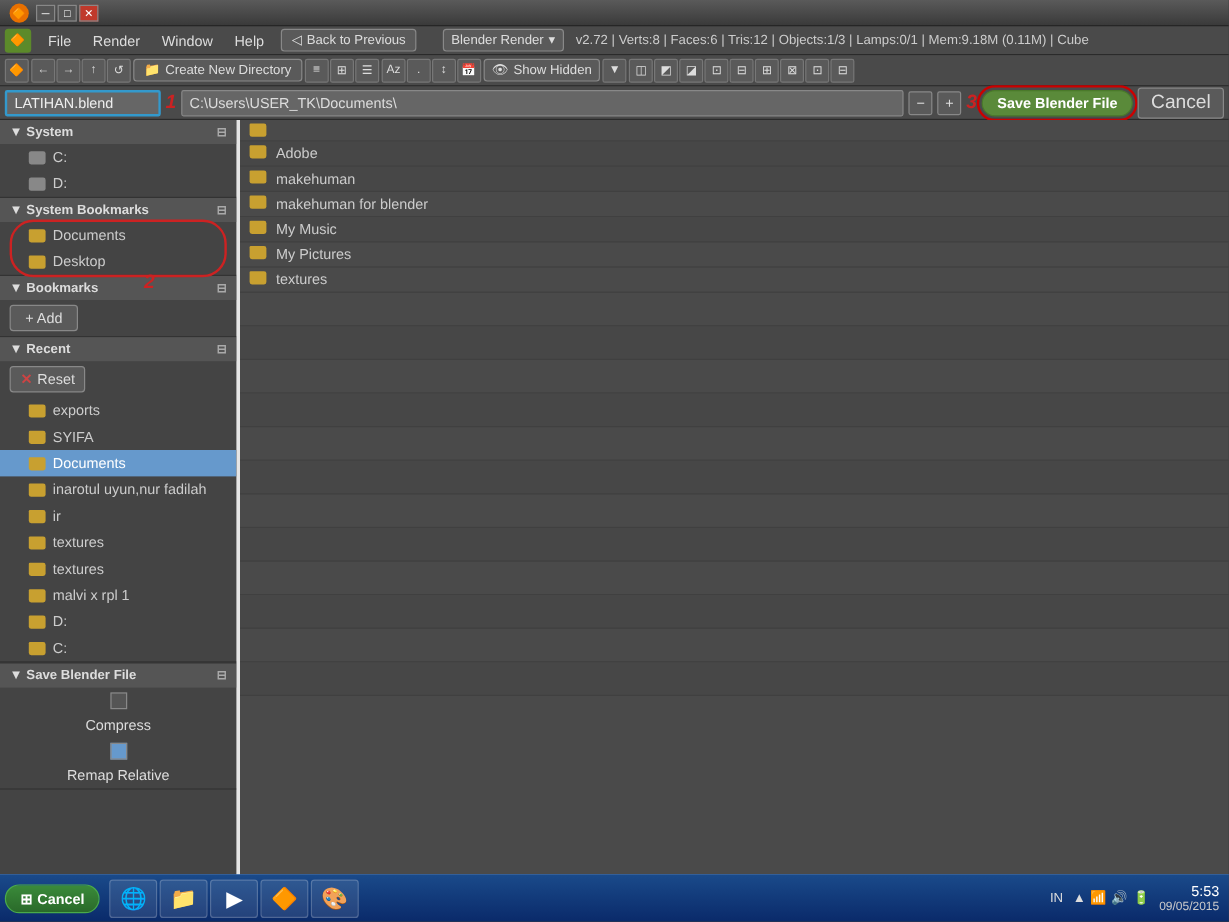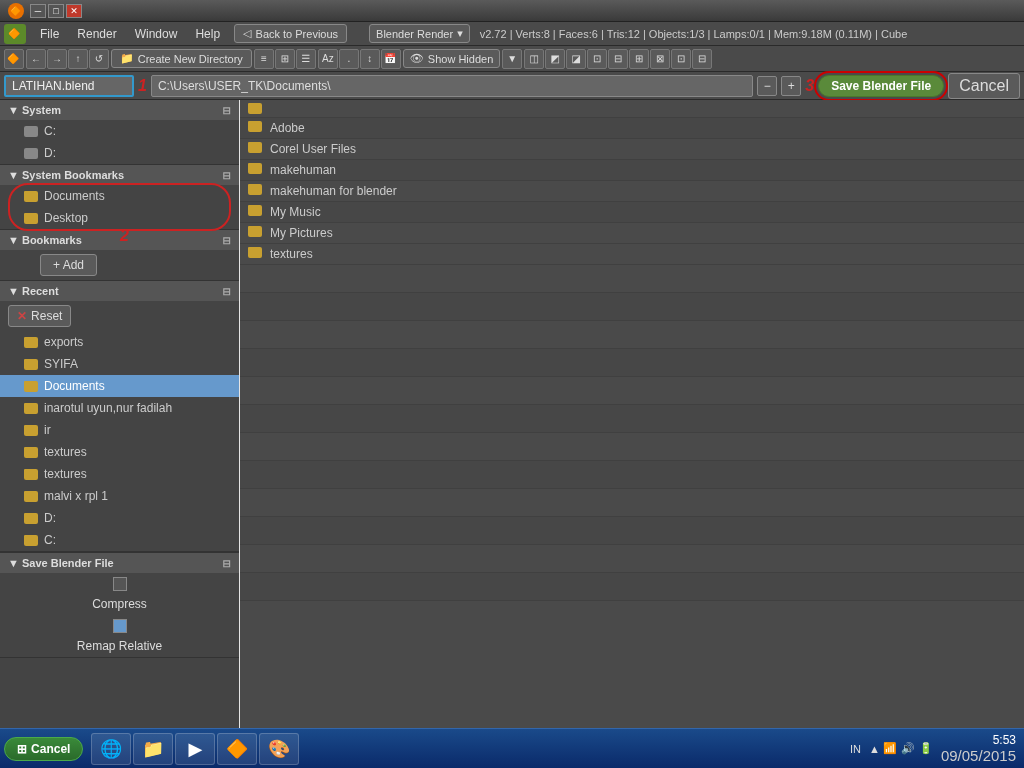--- a/index.html
+++ b/index.html
@@ -225,23 +225,23 @@
     }
 
     
     .main-content {
       display: flex;
       height: calc(768px - 22px - 24px - 26px - 28px - 30px);
     }
 
     
     .sidebar {
-      width: 240px;
+      width: 200px;
       background: #444;
-      border-right: 1px solid #e5e5e5;
+      border-right: 3px solid #e5e5e5;
       overflow-y: auto;
       flex-shrink: 0;
     }
     .sidebar-section {
       border-bottom: 1px solid #333;
     }
     .sidebar-header {
       background: #555;
       padding: 4px 8px;
       display: flex;
@@ -276,21 +276,20 @@
     .drive-icon {
       width: 14px; height: 11px;
       background: #888;
       border-radius: 2px;
       display: inline-block;
     }
 
     
     .add-btn-container {
       padding: 4px 8px;
-      margin-left: 32px;
     }
     .add-btn {
       background: #5a5a5a;
       border: 1px solid #888;
       border-radius: 3px;
       padding: 3px 12px;
       color: #ddd;
       cursor: pointer;
       font-size: 12px;
       display: flex; align-items: center; gap: 4px;
@@ -394,21 +393,21 @@
     .taskbar-right {
       display: flex; align-items: center; gap: 8px;
       margin-right: 8px;
       color: #ddd;
       font-size: 11px;
     }
     .clock {
       text-align: right;
     }
     .clock-time { font-size: 12px; color: #fff; }
-    .clock-date { font-size: 15px; color: #ccc; }
+    .clock-date { font-size: 10px; color: #ccc; }
     .sys-tray {
       display: flex; gap: 4px; align-items: center;
     }
   </style>
 </head>
 <body>
 
 <div class="title-bar">
   <div class="title-bar-icon">
     <span style="font-size:9px;">🔶</span>
@@ -611,24 +610,20 @@
 
   <div class="file-browser">
 
     <div class="file-row">
       <span class="folder-icon"></span>
       <span></span>
     </div>
     <div class="file-row striped">
       <span class="folder-icon"></span>
       <span>Adobe</span>
-    </div>
-    <div class="file-row">
-      <span class="folder-icon"></span>
-      <span>Corel User Files</span>
     </div>
     <div class="file-row striped">
       <span class="folder-icon"></span>
       <span>makehuman</span>
     </div>
     <div class="file-row">
       <span class="folder-icon"></span>
       <span>makehuman for blender</span>
     </div>
     <div class="file-row striped">

